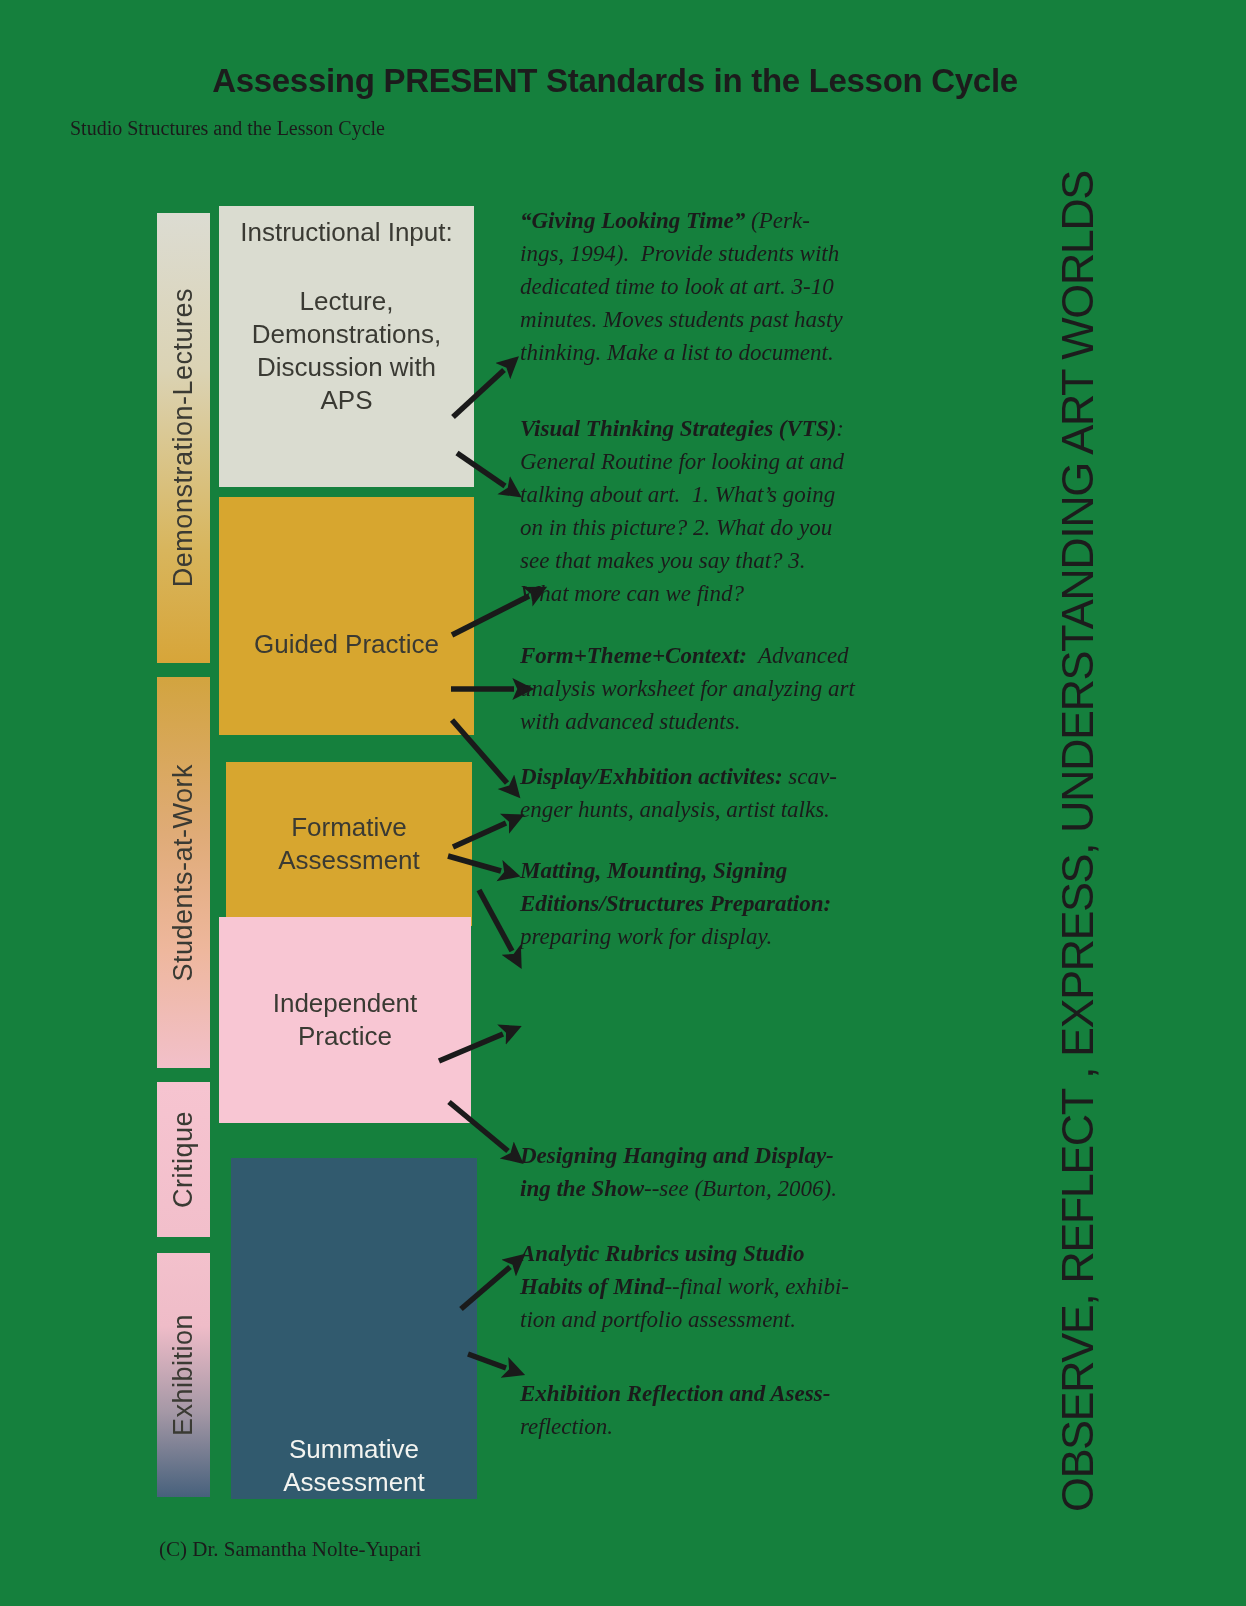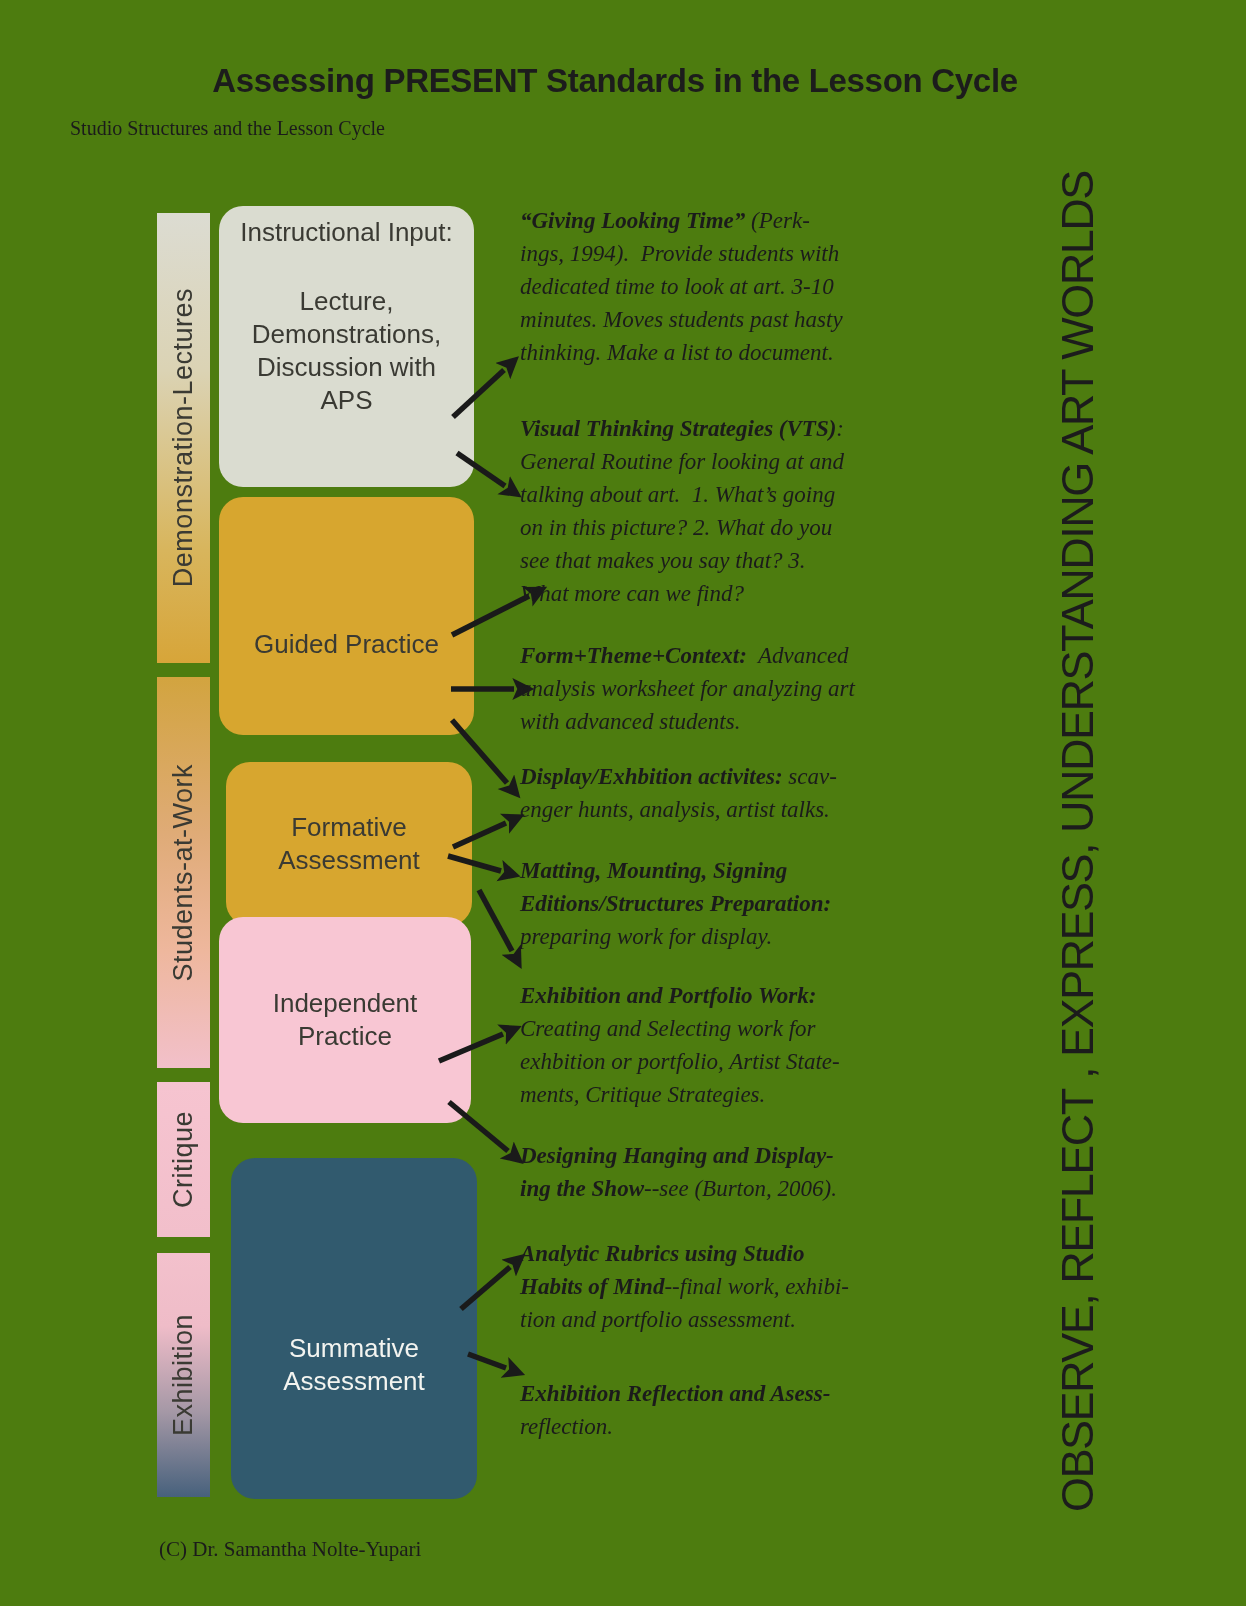--- a/index.html
+++ b/index.html
@@ -1,16 +1,16 @@
 <!DOCTYPE html>
 <html><head>
 <meta charset="utf-8">
 <style>
   html,body{margin:0;padding:0;background:#ffffff;}
-  .page{position:relative;width:1246px;height:1606px;background:#4d7c0f;overflow:hidden;
+  .page{position:relative;width:1246px;height:1606px;background:#15803d;overflow:hidden;
         font-family:"Liberation Sans", sans-serif;}
 
   .title{position:absolute;top:62px;left:0;width:1230px;margin:0;text-align:center;
          font-family:"Liberation Sans", sans-serif;font-weight:bold;font-size:33px;
          letter-spacing:-0.3px;color:#1c1c1c;}
   .subtitle{position:absolute;top:117px;left:70px;font-family:"Liberation Serif", serif;
             font-size:20px;color:#1b1b1b;text-align:center;}
   .copyright{position:absolute;top:1537px;left:159px;font-family:"Liberation Serif", serif;
              font-size:21px;color:#1b1b1b;}
 
@@ -18,29 +18,29 @@
   .bar{position:absolute;left:157px;width:53px;display:flex;align-items:center;justify-content:center;}
   .bar1{top:213px;height:450px;}
   .bar2{top:677px;height:391px;}
   .bar3{top:1082px;height:155px;}
   .bar4{top:1253px;height:244px;}
   .bar-label{writing-mode:vertical-rl;transform:rotate(180deg);white-space:nowrap;
              font-size:27px;color:#3a3a33;letter-spacing:0.5px;}
 
   
   .box{position:absolute;display:flex;flex-direction:column;align-items:center;
-       justify-content:center;text-align:center;font-size:26px;line-height:33px;color:#3a3a33;border-radius:24px;}
+       justify-content:center;text-align:center;font-size:26px;line-height:33px;color:#3a3a33;}
   .box .box-body{white-space:pre-line;}
   .box1{left:219px;top:206px;width:255px;height:281px;justify-content:flex-start;padding-top:10px;box-sizing:border-box;}
   .box1 .box-title{line-height:33px;}
   .box1 .box-body{margin-top:36px;}
   .box2{left:219px;top:497px;width:255px;height:238px;justify-content:center;padding-top:56px;box-sizing:border-box;}
   .box3{left:226px;top:762px;width:246px;height:164px;}
   .box4{left:219px;top:917px;width:252px;height:206px;}
-  .box5{left:231px;top:1158px;width:246px;height:341px;justify-content:center;padding-top:72px;box-sizing:border-box;color:#f3f4f0;}
+  .box5{left:231px;top:1158px;width:246px;height:341px;justify-content:flex-end;padding-top:72px;box-sizing:border-box;color:#f3f4f0;}
 
   
   .arrows{position:absolute;left:0;top:0;pointer-events:none;}
   .arrows line{stroke:#1a1a1a;stroke-width:5.5px;}
 
   
   .note{position:absolute;left:520px;width:402px;font-family:"Liberation Serif", serif;
         font-size:23px;line-height:33px;color:#1b1b1b;}
   .note-line{white-space:pre;font-style:italic;}
   .nb{font-weight:bold;}
@@ -136,26 +136,20 @@
     </div>
   <div class="note" style="top:760px">
       <div class="note-line"><span class="nb">Display/Exhbition activites:</span><span> scav-</span></div>
       <div class="note-line"><span>enger hunts, analysis, artist talks.</span></div>
     </div>
   <div class="note" style="top:854px">
       <div class="note-line"><span class="nb">Matting, Mounting, Signing</span></div>
       <div class="note-line"><span class="nb">Editions/Structures Preparation:</span></div>
       <div class="note-line"><span>preparing work for display.</span></div>
     </div>
-  <div class="note" style="top:979px">
-      <div class="note-line"><span class="nb">Exhibition and Portfolio Work:</span></div>
-      <div class="note-line"><span>Creating and Selecting work for</span></div>
-      <div class="note-line"><span>exhbition or portfolio, Artist State-</span></div>
-      <div class="note-line"><span>ments, Critique Strategies.</span></div>
-    </div>
   <div class="note" style="top:1139px">
       <div class="note-line"><span class="nb">Designing Hanging and Display-</span></div>
       <div class="note-line"><span class="nb">ing the Show</span><span>--see (Burton, 2006).</span></div>
     </div>
   <div class="note" style="top:1237px">
       <div class="note-line"><span class="nb">Analytic Rubrics using Studio</span></div>
       <div class="note-line"><span class="nb">Habits of Mind</span><span>--final work, exhibi-</span></div>
       <div class="note-line"><span>tion and portfolio assessment.</span></div>
     </div>
   <div class="note" style="top:1377px">

